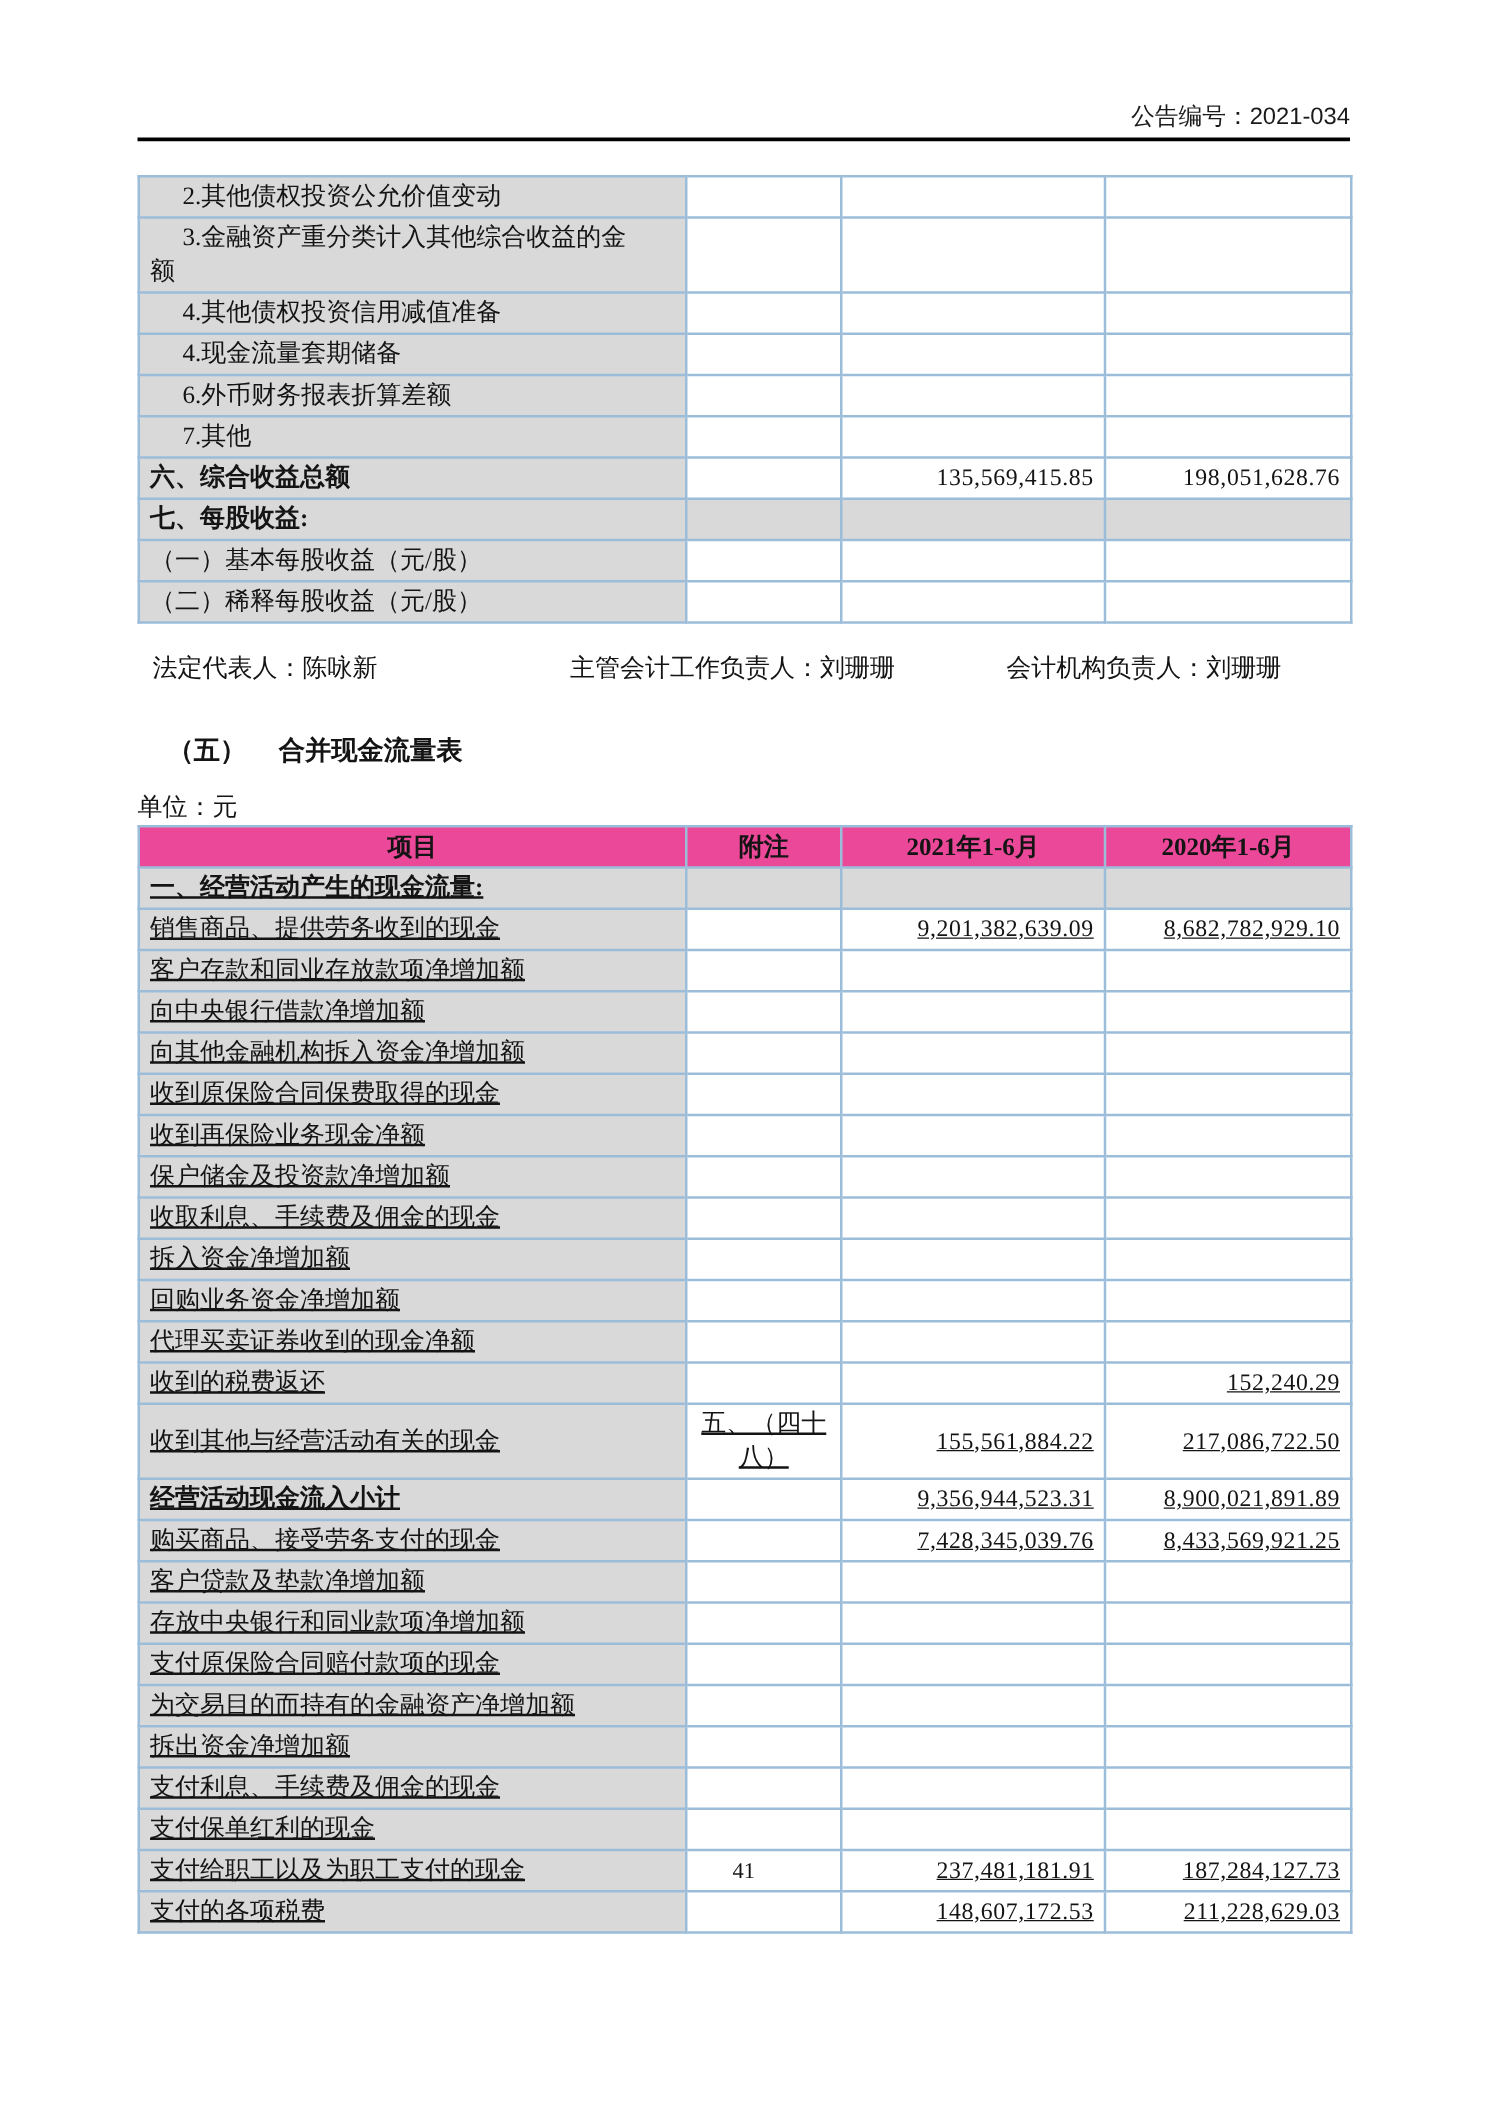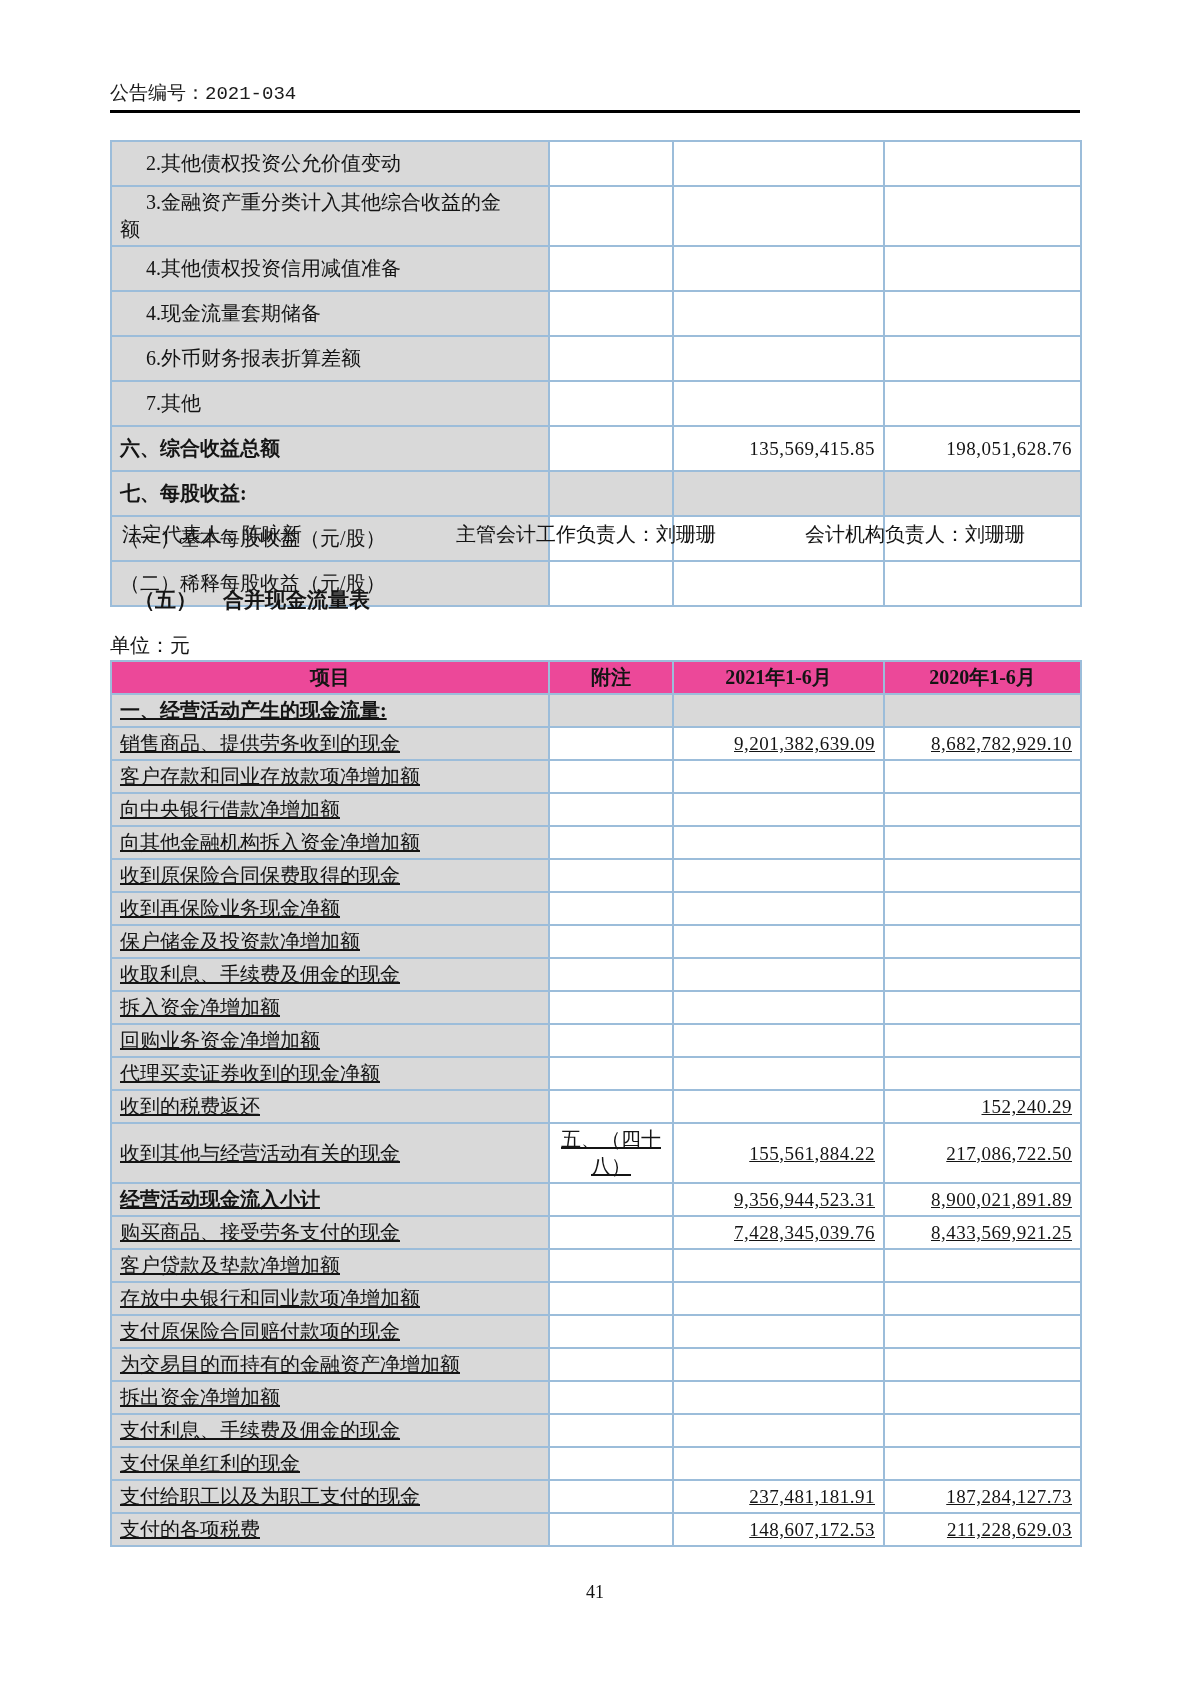--- a/index.html
+++ b/index.html
@@ -4,56 +4,56 @@
 <style>
   * { margin:0; padding:0; box-sizing:border-box; }
   body { background:#ffffff; }
   .page {
     position:relative; width:1200px; height:1697px; background:#ffffff;
     font-family:"Liberation Serif","DejaVu Serif",serif; color:#141414;
     overflow:hidden;
   }
   .doc-number {
     position:absolute; top:80px; left:110px; width:970px;
-    text-align:left; font-family:Liberation Mono, monospace;
+    text-align:right; font-family:Liberation Sans, sans-serif;
     font-size:19px; color:#1a1a1a;
   }
   .rule { position:absolute; top:110px; left:110px; width:970px; height:3px; background:#000; }
 
   table { border-collapse:collapse; table-layout:fixed; }
   #income-table  { position:absolute; top:140px; left:110px; width:970px; }
   #cashflow-table{ position:absolute; top:660px; left:110px; width:970px; }
   col.c1 { width:438px; } col.c2 { width:124px; } col.c3 { width:211px; } col.c4 { width:197px; }
 
   th, td { border:2px solid #9cbdda; }
   th {
     background:#ec4899; font-weight:700; font-size:20px; height:32px;
     text-align:center; padding:2px 4px;
   }
   td { font-size:20px; line-height:27px; padding:2px 8px; vertical-align:middle; }
-  #income-table tr { height:45px; }
+  #income-table tr { height:33px; }
   #cashflow-table tbody tr { height:32px;text-decoration:underline; }
   tr.tall { height:70px;padding-left:36px; }
 
   td.c-item { background:#d9d9d9; text-align:left; white-space:pre-line; }
   td.c-note { text-align:center; white-space:pre-line; font-size:20px; }
   td.c-num  { text-align:right; font-size:19px; letter-spacing:0.5px; }
   tr.gray-row td { background:#d9d9d9; }
   .ind { text-indent:26px; }
   .ctr { text-align:center; }
   .b   { font-weight:700; }
 
   .signatures { position:absolute; top:521px; left:110px; width:970px; height:28px; font-size:20px; }
   .signatures span { position:absolute; top:0; white-space:nowrap; }
   .sig-1 { left:12px; } .sig-2 { left:304px;margin-left:42px; } .sig-3 { left:695px; }
 
   .section-heading { position:absolute; top:586px; left:134px; font-size:21px; font-weight:700; }
   .section-heading .gap { display:inline-block; width:26px; }
   .unit-label { position:absolute; top:632px; left:110px; width:970px; text-align:left; font-size:20px; }
-  .page-number { position:absolute; top:1582px; left:110px; width:970px; text-align:center; font-size:18px; }
+  .page-number { position:absolute; top:1486px; left:110px; width:970px; text-align:center; font-size:18px; }
 </style>
 </head>
 <body>
 
 <div class="page">
 
   <div class="doc-number">公告编号：2021-034</div>
   <div class="rule"></div>
 
   <table id="income-table">

